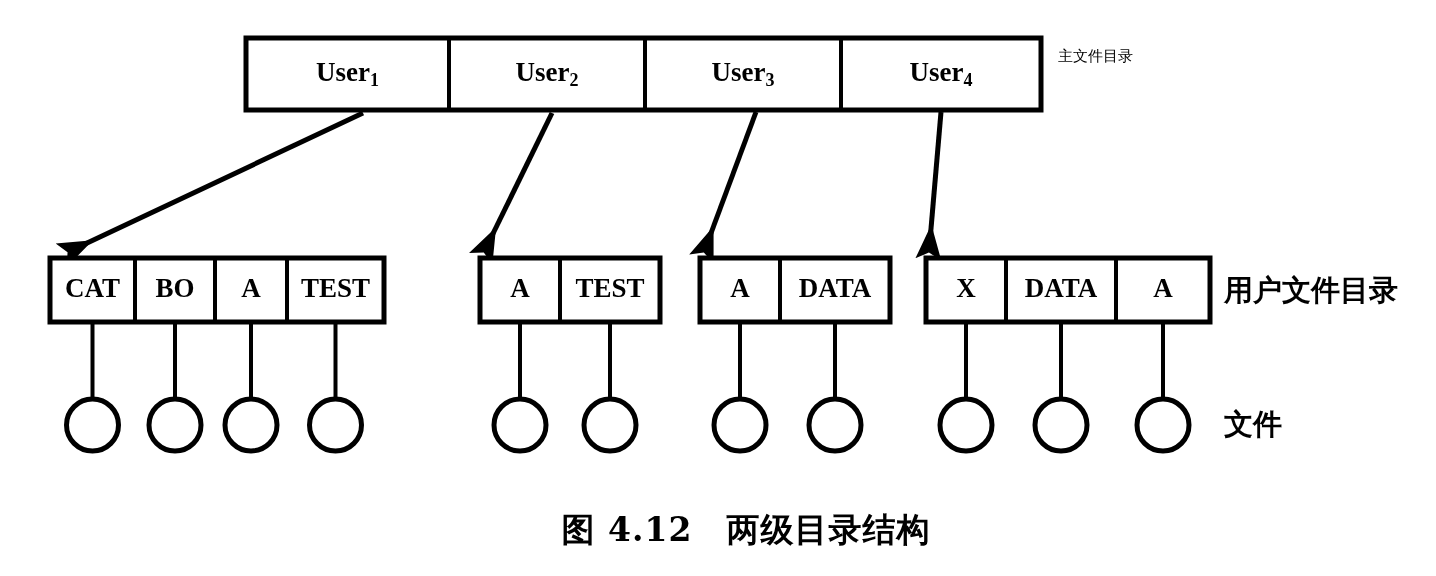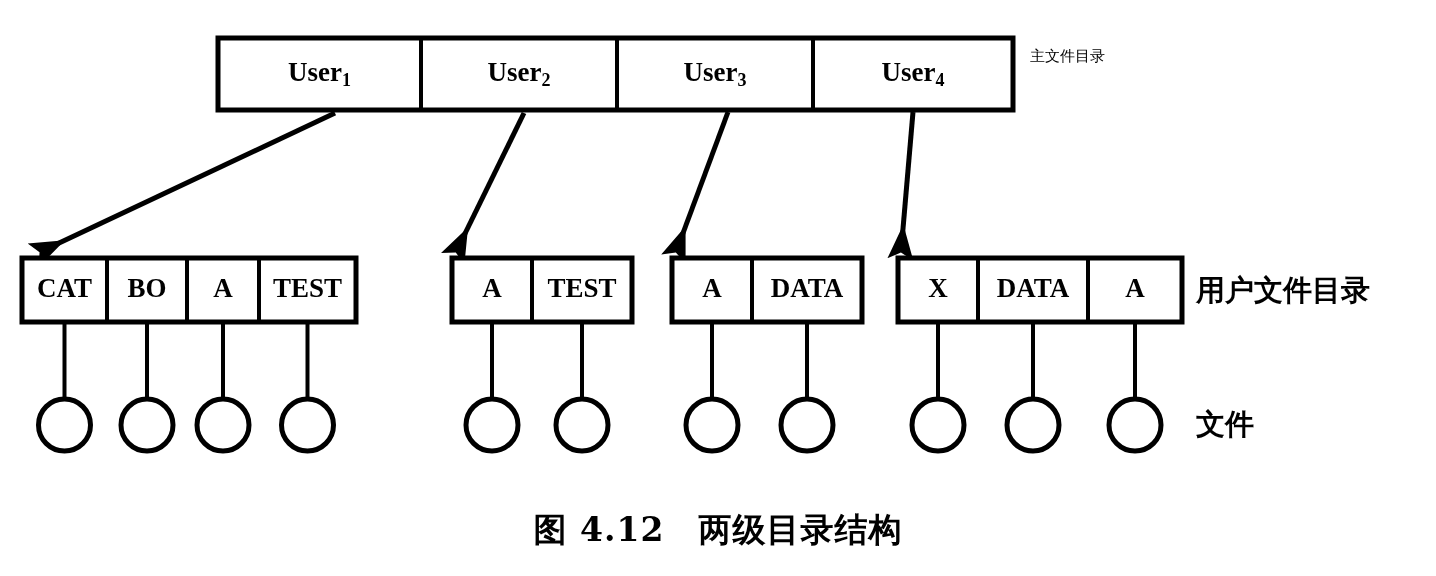--- a/index.html
+++ b/index.html
@@ -12,20 +12,21 @@
     width: 1436px;
     height: 576px;
     overflow: hidden;
     font-family: "Liberation Serif", "DejaVu Serif", serif;
     color: #000000;
   }
   #figure-root {
     position: relative;
     width: 1295px;
     height: 576px;
+    margin-left: 28px;
   }
   svg.diagram {
     position: absolute;
     left: 0;
     top: 0;
     width: 1436px;
     height: 576px;
     display: block;
   }
   .box-rect {

